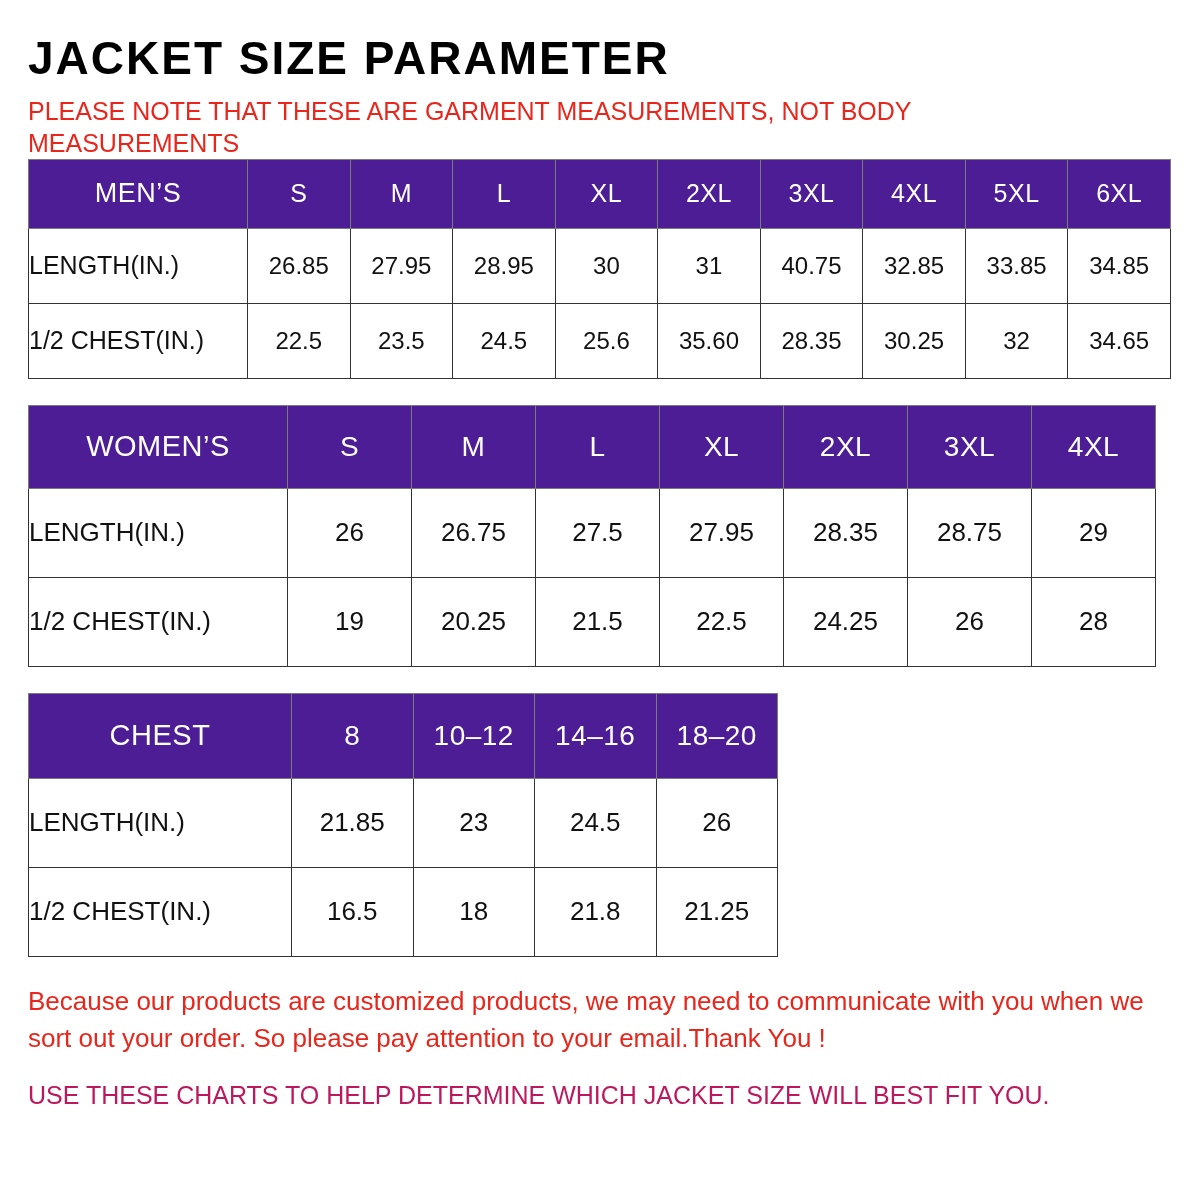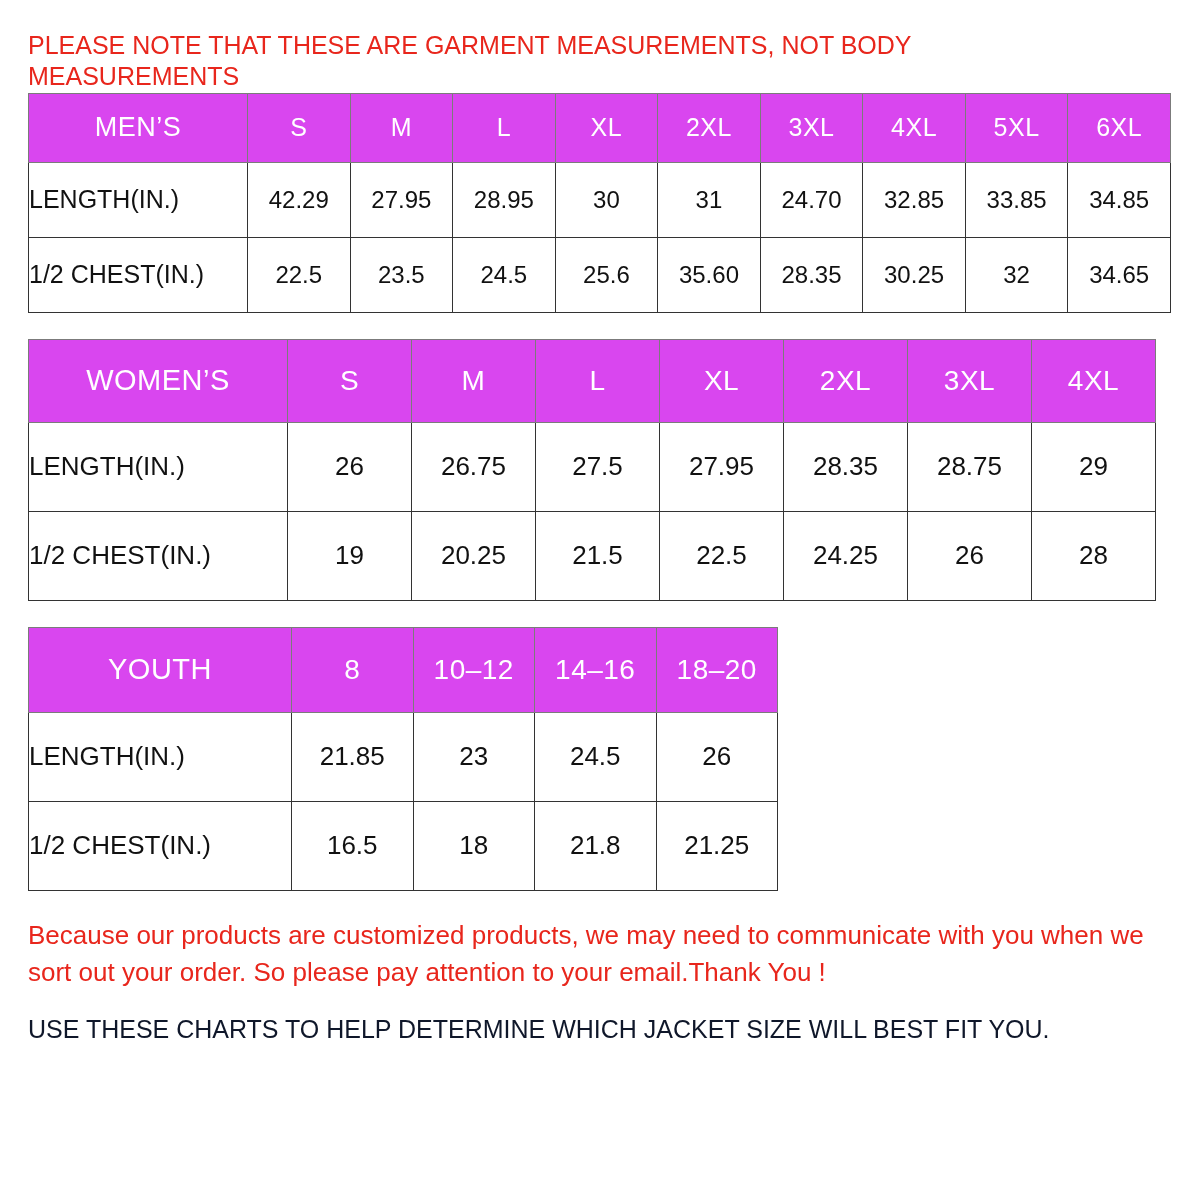--- a/index.html
+++ b/index.html
@@ -41,21 +41,21 @@
   table.size td {
     border: 1px solid #333333;
     text-align: center;
     vertical-align: middle;
     font-size: 24px;
     color: #111111;
     background: #ffffff;
     padding: 0;
   }
   table.size tr.head td {
-    background: #d946ef;
+    background: #4c1d95;
     color: #ffffff;
     font-weight: normal;
     letter-spacing: 0.5px;
     border: 1px solid #7b7b7b;
   }
   table.size tr.head td.first {
     font-size: 27px;
   }
   table.size td.label {
     font-size: 25px;
@@ -87,57 +87,58 @@
   #youth-table td { font-size: 26px; }
 
   .note-bottom {
     color: #e8261c;
     font-size: 26px;
     line-height: 1.45;
     margin-top: 4px;
     max-width: 1120px;
   }
   .note-bottom2 {
-    color: #0f172a;
+    color: #be185d;
     font-size: 25px;
     line-height: 1.4;
     margin-top: 20px;
     max-width: 1120px;
   }
 </style>
 </head>
 <body>
 
 <div class="page">
 
+  <div class="title">JACKET SIZE PARAMETER</div>
 
   <div class="note-top">PLEASE NOTE THAT THESE ARE GARMENT MEASUREMENTS, NOT BODY MEASUREMENTS</div>
 
   <table class="size" id="mens-table">
     <tbody>
         <tr class="head">
       <td class="first">MEN’S</td>
       <td>S</td>
       <td>M</td>
       <td>L</td>
       <td>XL</td>
       <td>2XL</td>
       <td>3XL</td>
       <td>4XL</td>
       <td>5XL</td>
       <td>6XL</td>
     </tr>
     <tr class="body">
       <td class="first label">LENGTH(IN.)</td>
-      <td>42.29</td>
+      <td>26.85</td>
       <td>27.95</td>
       <td>28.95</td>
       <td>30</td>
       <td>31</td>
-      <td>24.70</td>
+      <td>40.75</td>
       <td>32.85</td>
       <td>33.85</td>
       <td>34.85</td>
     </tr>
     <tr class="body">
       <td class="first label">1/2 CHEST(IN.)</td>
       <td>22.5</td>
       <td>23.5</td>
       <td>24.5</td>
       <td>25.6</td>
@@ -181,21 +182,21 @@
       <td>24.25</td>
       <td>26</td>
       <td>28</td>
     </tr>
   </tbody>
     </table>
 
   <table class="size" id="youth-table">
     <tbody>
         <tr class="head">
-      <td class="first">YOUTH</td>
+      <td class="first">CHEST</td>
       <td>8</td>
       <td>10–12</td>
       <td>14–16</td>
       <td>18–20</td>
     </tr>
     <tr class="body">
       <td class="first label">LENGTH(IN.)</td>
       <td>21.85</td>
       <td>23</td>
       <td>24.5</td>

